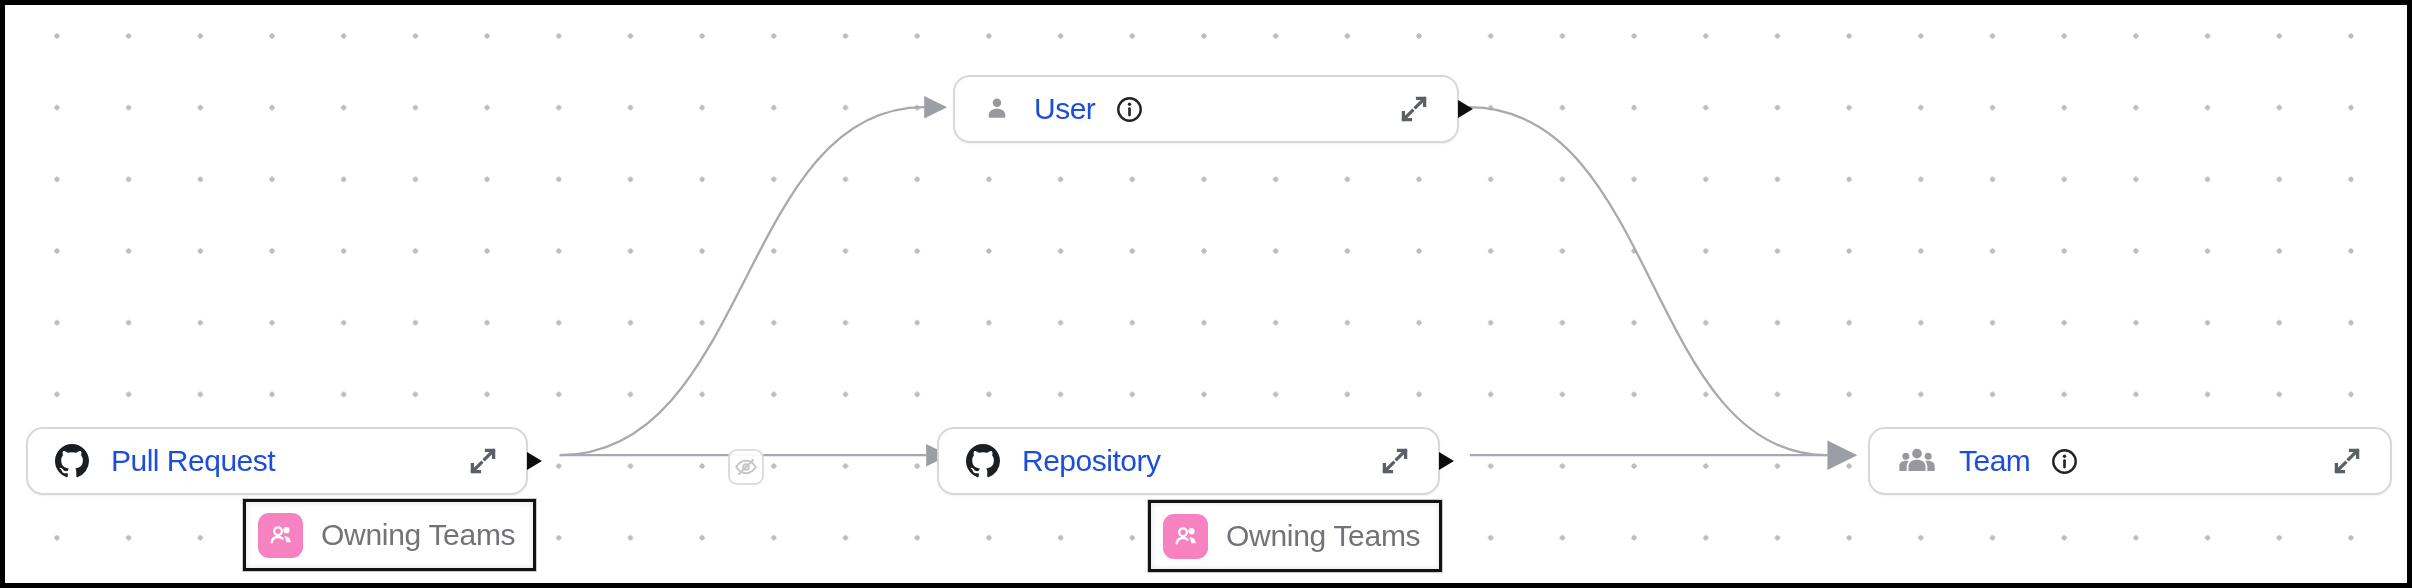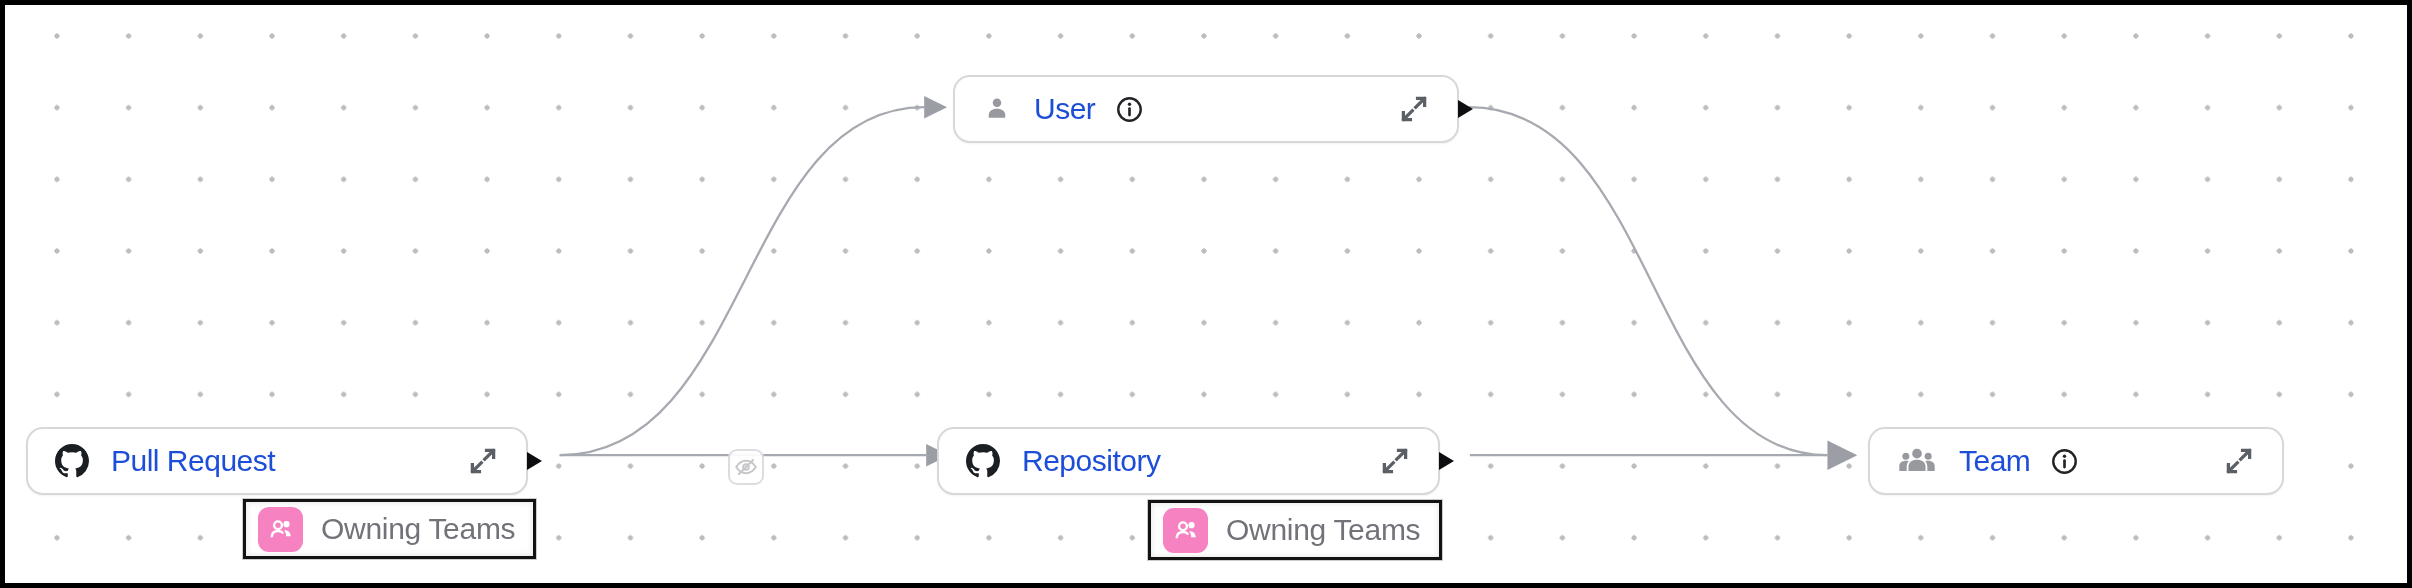--- a/index.html
+++ b/index.html
@@ -37,21 +37,21 @@
   .info{display:flex;align-items:center;margin-left:20px;flex:0 0 auto;}
   .expand{margin-left:auto;display:flex;align-items:center;flex:0 0 auto;cursor:pointer;}
   .handle-out{
     position:absolute;right:-16px;top:50%;transform:translateY(-50%);
     width:0;height:0;
     border-left:15px solid #0e0e10;
     border-top:9.5px solid transparent;
     border-bottom:9.5px solid transparent;
   }
   .badge{
-    position:absolute;height:60px;
+    position:absolute;height:72px;
     background:#fff;
     border:3px solid #121212;
     box-shadow:0 0 0 1px rgba(0,0,0,0.2), inset 0 0 6px rgba(0,0,0,0.12);
     display:flex;align-items:center;
     padding:0 20px 0 12px;
     z-index:4;
   }
   .badge-icon{
     width:45px;height:45px;border-radius:11px;
     background:#f782c2;
@@ -152,21 +152,21 @@
         <svg width="34" height="34" viewBox="0 0 24 24" fill="none" stroke="#5b6066" stroke-width="2.3" stroke-linecap="square">
           <path d="M14.5 4.5h5v5"></path>
             <path d="M19.2 4.8 13.2 10.8"></path>
           <path d="M9.5 19.5h-5v-5"></path>
             <path d="M4.8 19.2 10.8 13.2"></path>
         </svg>
       </span>
       <span class="handle-out"></span>
     </div>
 
-    <div class="node" style="left:1863px;top:422px;width:416px">
+    <div class="node" style="left:1863px;top:422px;width:524px">
       <span class="nicon">
         <svg width="40" height="32" viewBox="0 0 24 18" fill="#97999e">
           <circle cx="12" cy="4.6" r="2.9"></circle>
           <path d="M12 8.3c-3 0-5.1 1.6-5.1 4V15h10.2v-2.7c0-2.4-2.1-4-5.1-4z"></path>
           <circle cx="5.3" cy="6.2" r="2.1"></circle>
           <path d="M5.3 8.9c-2.3 0-3.9 1.3-3.9 3.1V15h4.4v-2.7c0-1.3.5-2.4 1.3-3.2-.5-.1-1.1-.2-1.8-.2z"></path>
           <circle cx="18.7" cy="6.2" r="2.1"></circle>
           <path d="M18.7 8.9c2.3 0 3.9 1.3 3.9 3.1V15h-4.4v-2.7c0-1.3-.5-2.4-1.3-3.2.5-.1 1.1-.2 1.8-.2z"></path>
         </svg>
       </span>

